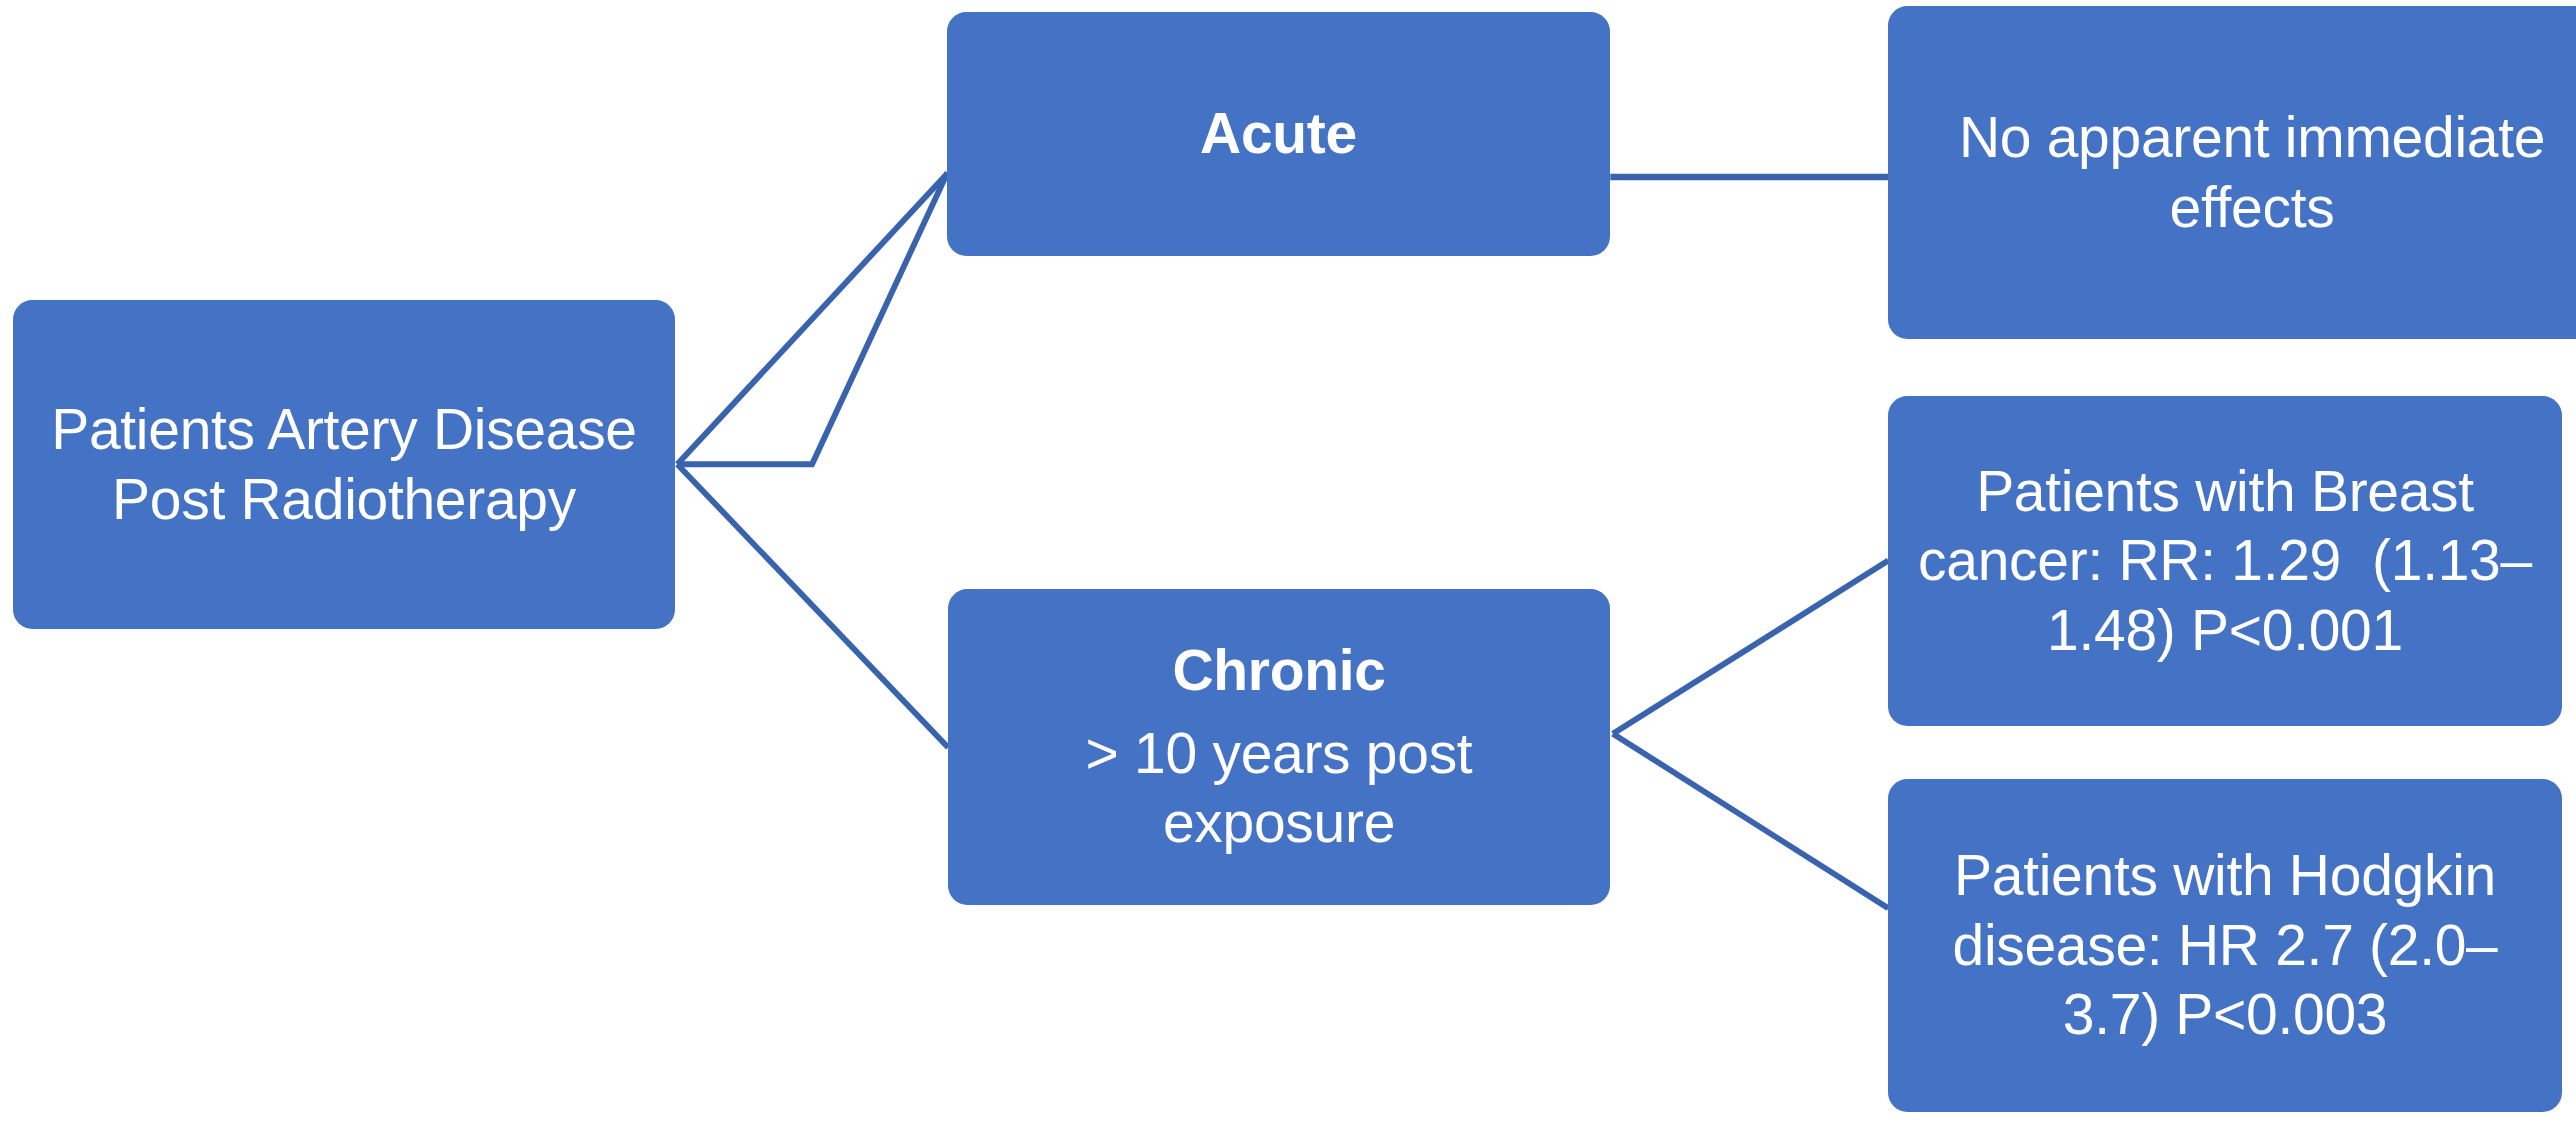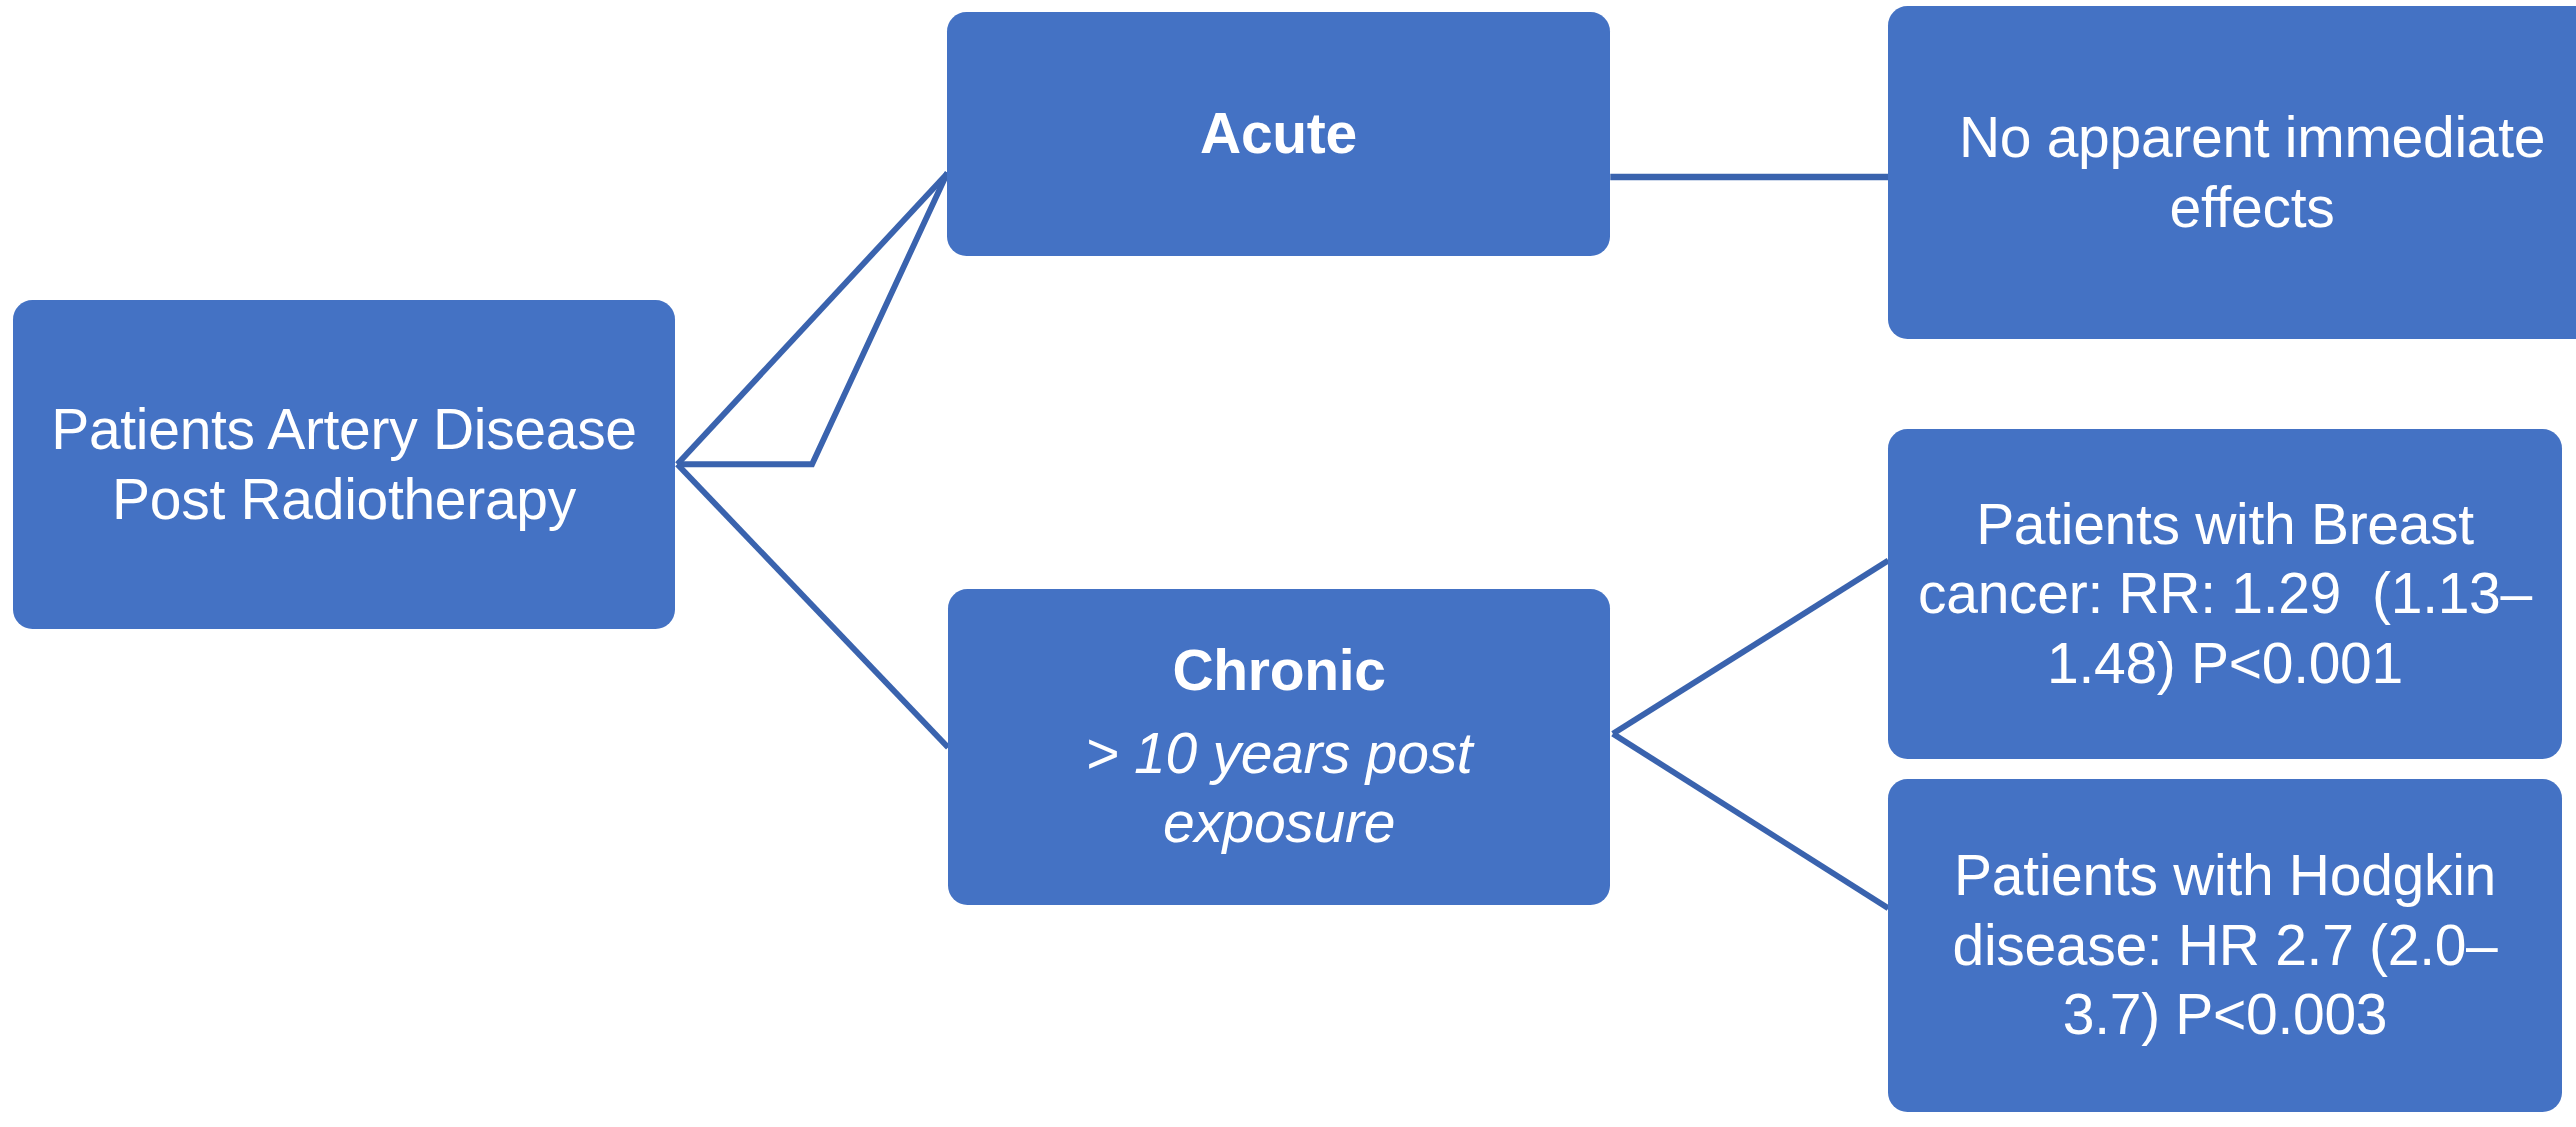--- a/index.html
+++ b/index.html
@@ -79,30 +79,28 @@
   
   #node-chronic {
     left: 948px;
     top: 589px;
     width: 662px;
     height: 316px;
     padding: 0 14.3px;
   }
   #node-chronic .line.reg {
     margin-top: 13px;
-    font-style: italic;
   }
   
   #node-breast {
     left: 1888px;
     top: 396px;
     width: 674px;
     height: 330px;
     padding: 0 29px;
-    margin-top: 33px;
   }
   
   #node-hodgkin {
     left: 1888px;
     top: 779px;
     width: 674px;
     height: 333px;
     padding: 0 21px;
   }
 </style>

